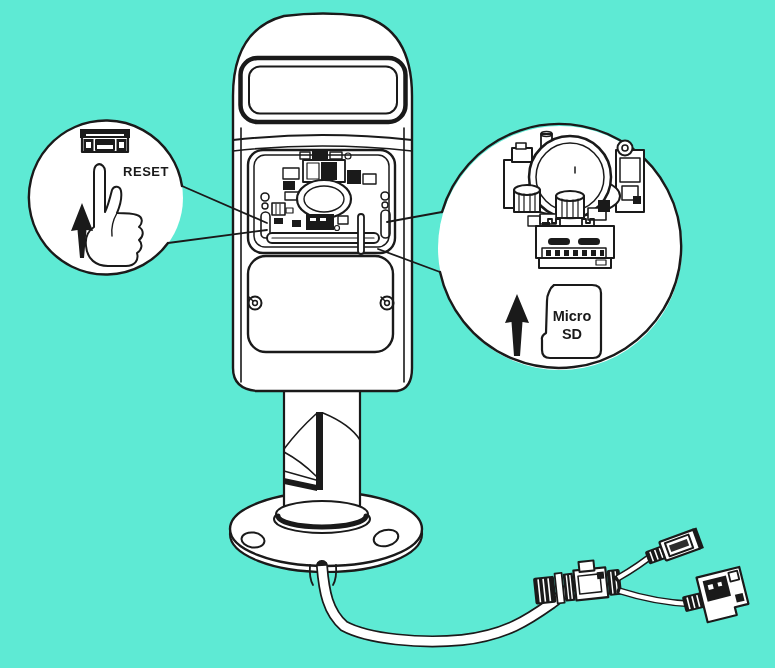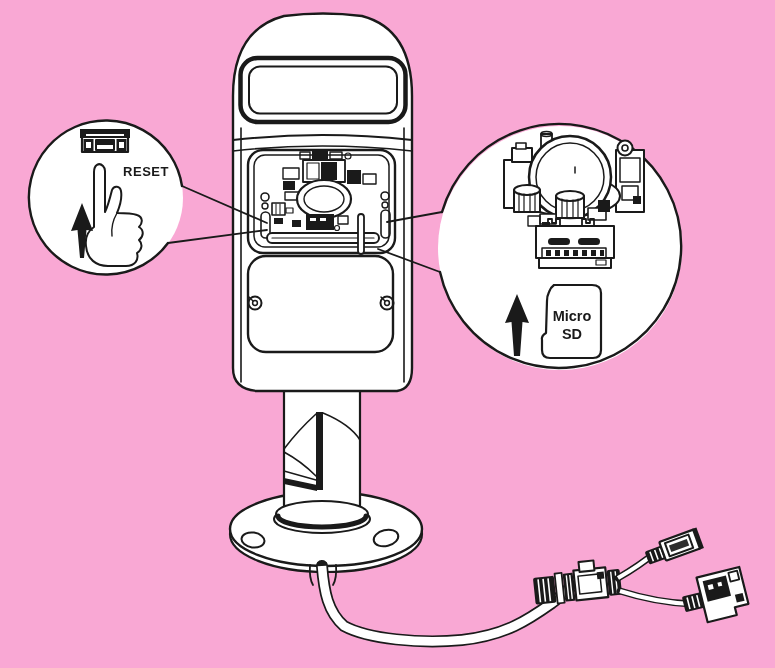--- a/index.html
+++ b/index.html
@@ -1,17 +1,17 @@
 <!DOCTYPE html>
 <html><head>
 <meta charset="utf-8">
 <style>
   html,body{margin:0;padding:0;background:#ffffff;}
   body{width:775px;height:668px;overflow:hidden;}
-  .stage{position:relative;width:775px;height:668px;background:#f9a8d4;}
+  .stage{position:relative;width:775px;height:668px;background:#5eead4;}
   svg{position:absolute;left:0;top:0;}
   
   .s{stroke:#1a1a1a;fill:none;stroke-linecap:round;stroke-linejoin:round;}
   .f{fill:#ffffff;stroke:#1a1a1a;stroke-linejoin:round;stroke-linecap:round;}
   .k{fill:#1a1a1a;stroke:none;}
   .w{stroke:#ffffff;fill:none;stroke-linecap:butt;}
   .wh{fill:#ffffff;stroke:none;}
   text{font-family:"Liberation Sans","DejaVu Sans",sans-serif;fill:#1a1a1a;}
   .reset-lbl{font-size:13px;font-weight:600;letter-spacing:.5px;}
   .sd-lbl{font-size:14.5px;font-weight:700;}

